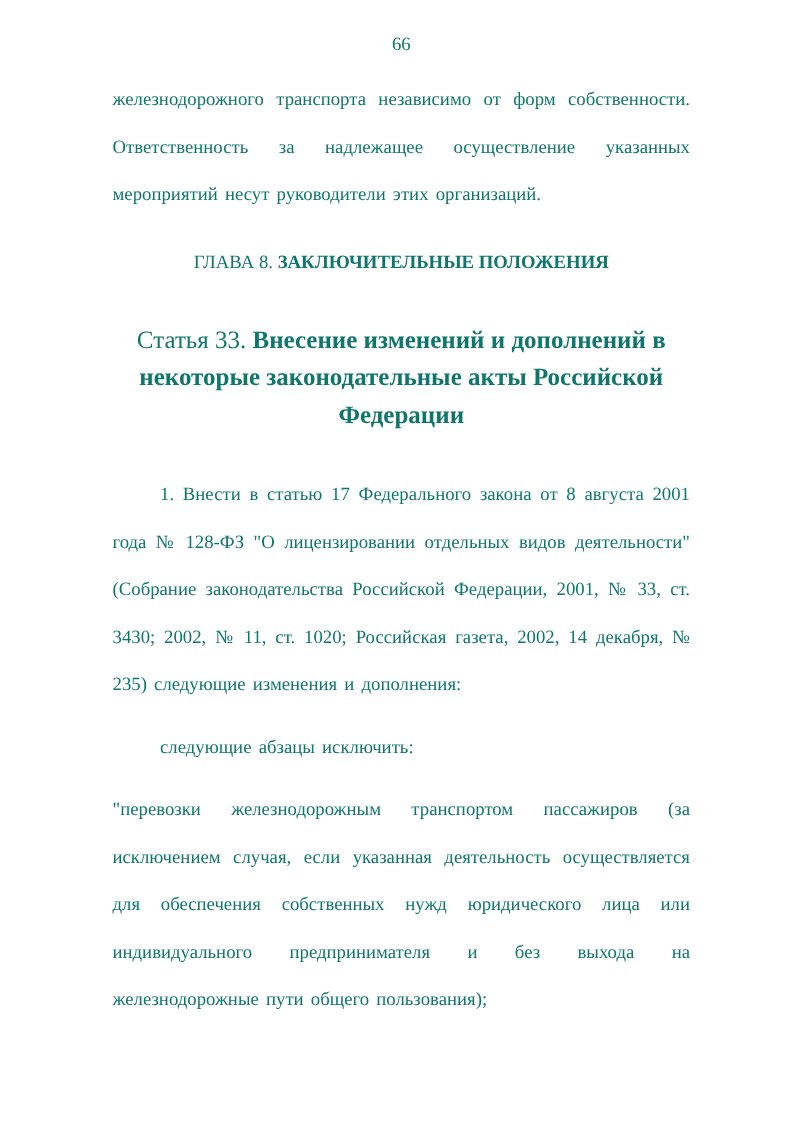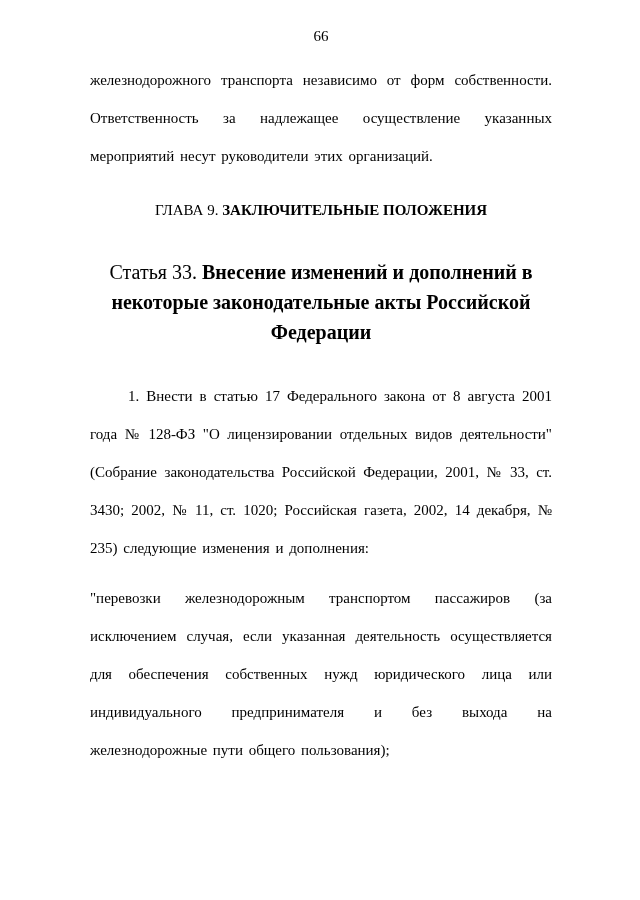--- a/index.html
+++ b/index.html
@@ -6,21 +6,21 @@
     margin: 0;
     padding: 0;
     background: #ffffff;
   }
   .page {
     position: relative;
     width: 612px;
     height: 900px;
     margin: 0 auto;
     background: #ffffff;
-    color: #000000;
+    color: #0f766e;
     font-family: "Liberation Serif", "DejaVu Serif", serif;
     font-size: 15px;
     box-sizing: border-box;
     padding: 26px 62px 0 64px;
     overflow: hidden;
   }
   .page-number {
     text-align: center;
     font-size: 15px;
     height: 20px;
@@ -64,26 +64,27 @@
 <body>
 
 <div class="page">
 
   <div class="page-number">66</div>
 
   <div class="content">
 
     <p class="first">железнодорожного транспорта независимо от форм собственности. Ответственность за надлежащее осуществление указанных мероприятий несут руководители этих организаций.</p>
 
-    <h1 class="chapter"><span>ГЛАВА 9.</span> <span class="title-bold">ЗАКЛЮЧИТЕЛЬНЫЕ ПОЛОЖЕНИЯ</span></h1>
+    <h1 class="chapter"><span>ГЛАВА 8.</span> <span class="title-bold">ЗАКЛЮЧИТЕЛЬНЫЕ ПОЛОЖЕНИЯ</span></h1>
 
     <h2 class="article"><span>Статья 33.</span> <span class="title-bold">Внесение изменений и дополнений в некоторые законодательные акты Российской Федерации</span></h2>
 
     <p class="indent">1. Внести в статью 17 Федерального закона от 8 августа 2001 года № 128-ФЗ "О лицензировании отдельных видов деятельности" (Собрание законодательства Российской Федерации, 2001, № 33, ст. 3430; 2002, № 11, ст. 1020; Российская газета, 2002, 14 декабря, № 235) следующие изменения и дополнения:</p>
 
 
+    <p class="indent">следующие абзацы исключить:</p>
 
     <p>"перевозки железнодорожным транспортом пассажиров (за исключением случая, если указанная деятельность осуществляется для обеспечения собственных нужд юридического лица или индивидуального предпринимателя и без выхода на железнодорожные пути общего пользования);</p>
 
 
   </div>
 
 </div>
 
 </body></html>

